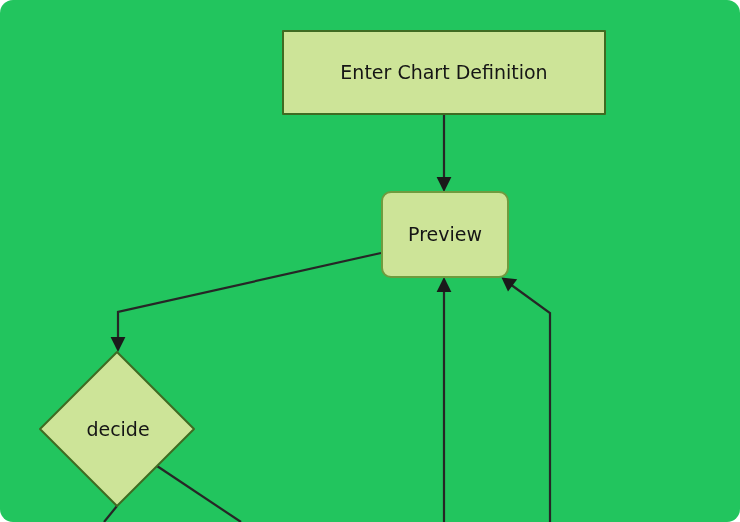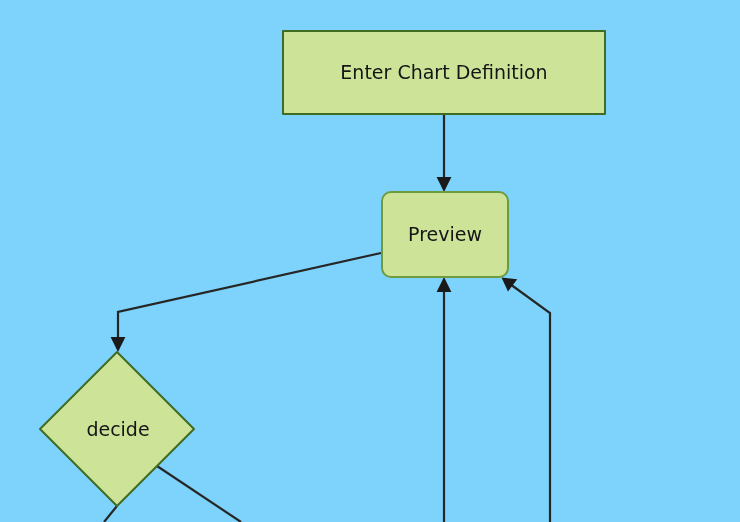--- a/index.html
+++ b/index.html
@@ -10,21 +10,22 @@
   body {
     width: 740px;
     height: 522px;
     font-family: "DejaVu Sans", sans-serif;
     overflow: hidden;
   }
   #flowchart-canvas {
     position: relative;
     width: 740px;
     height: 522px;
-    background: #7dd3fc;
+    background: #22c55e;
+    border-radius: 13px;
   }
   #flowchart-svg {
     position: absolute;
     top: 0;
     left: 0;
     width: 740px;
     height: 522px;
     display: block;
   }
   .node-shape {

